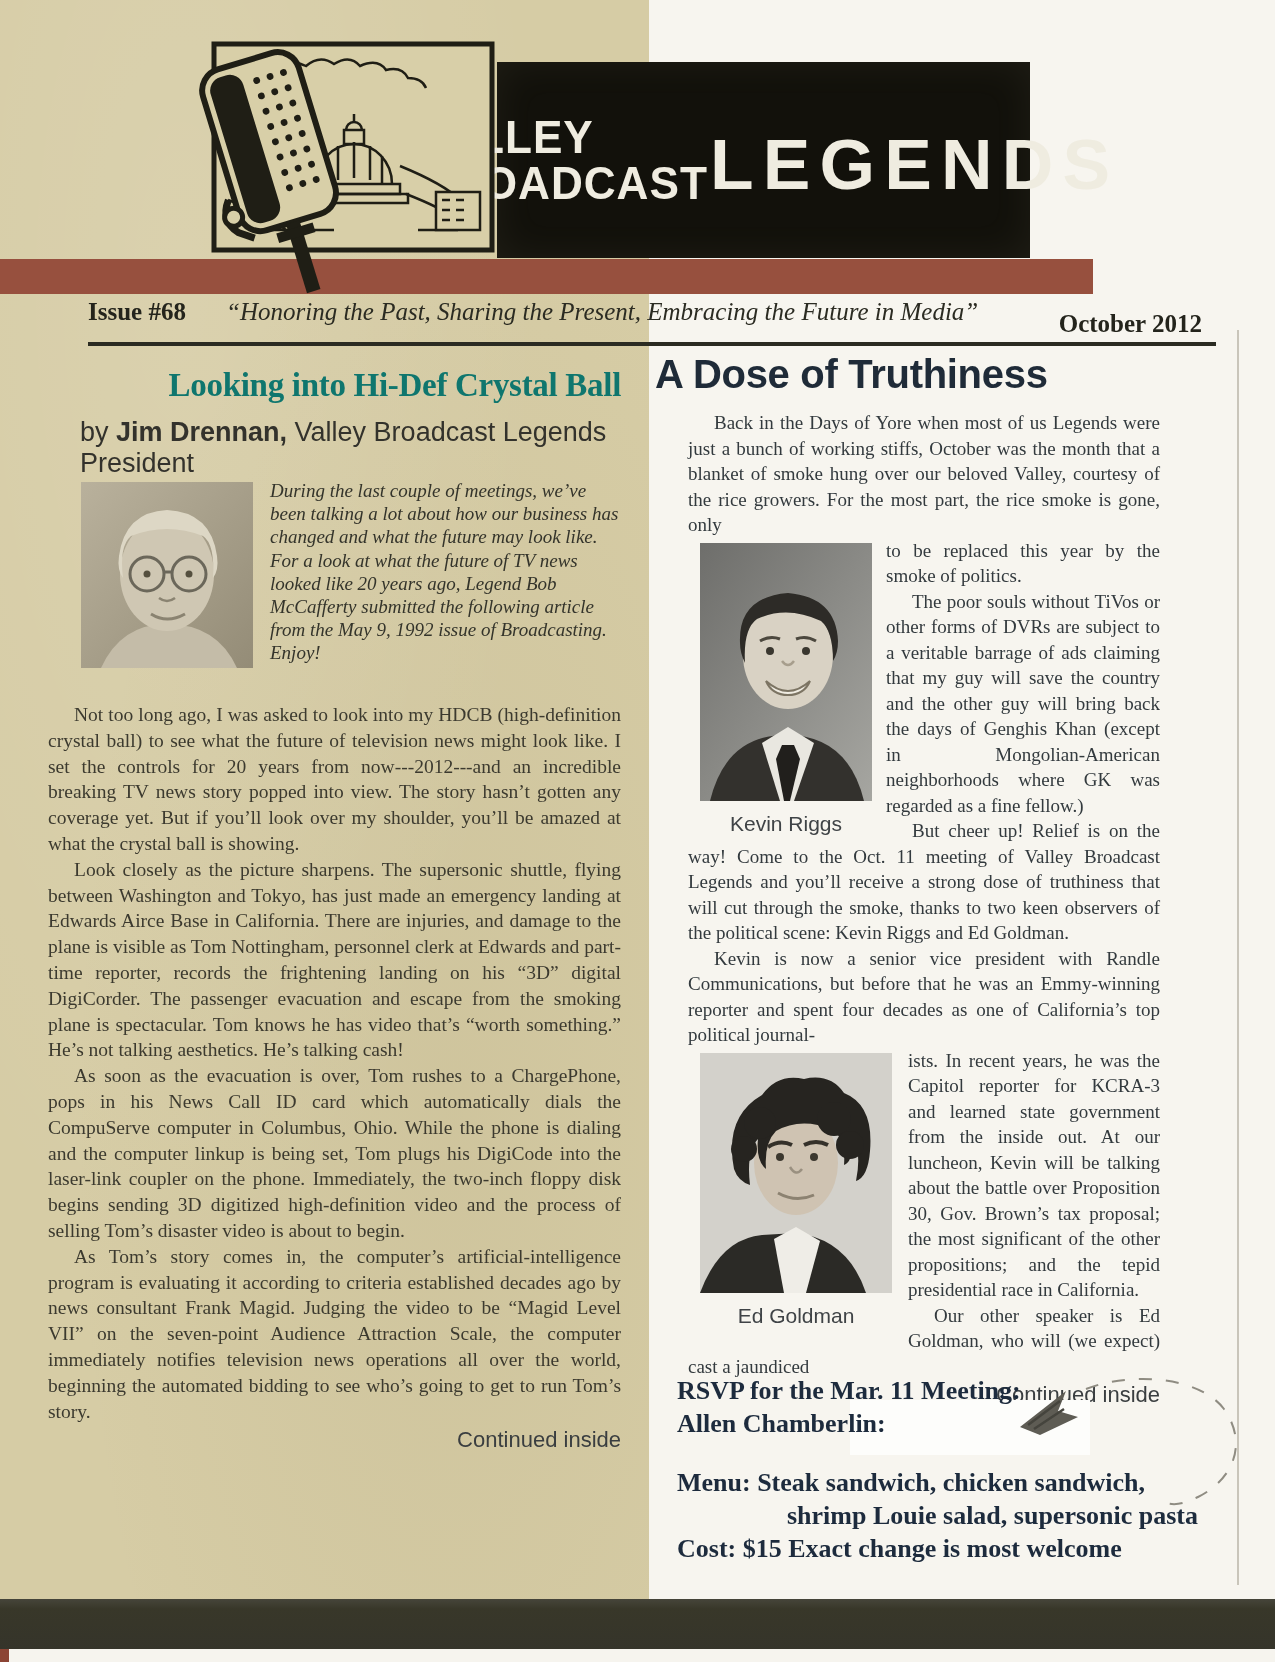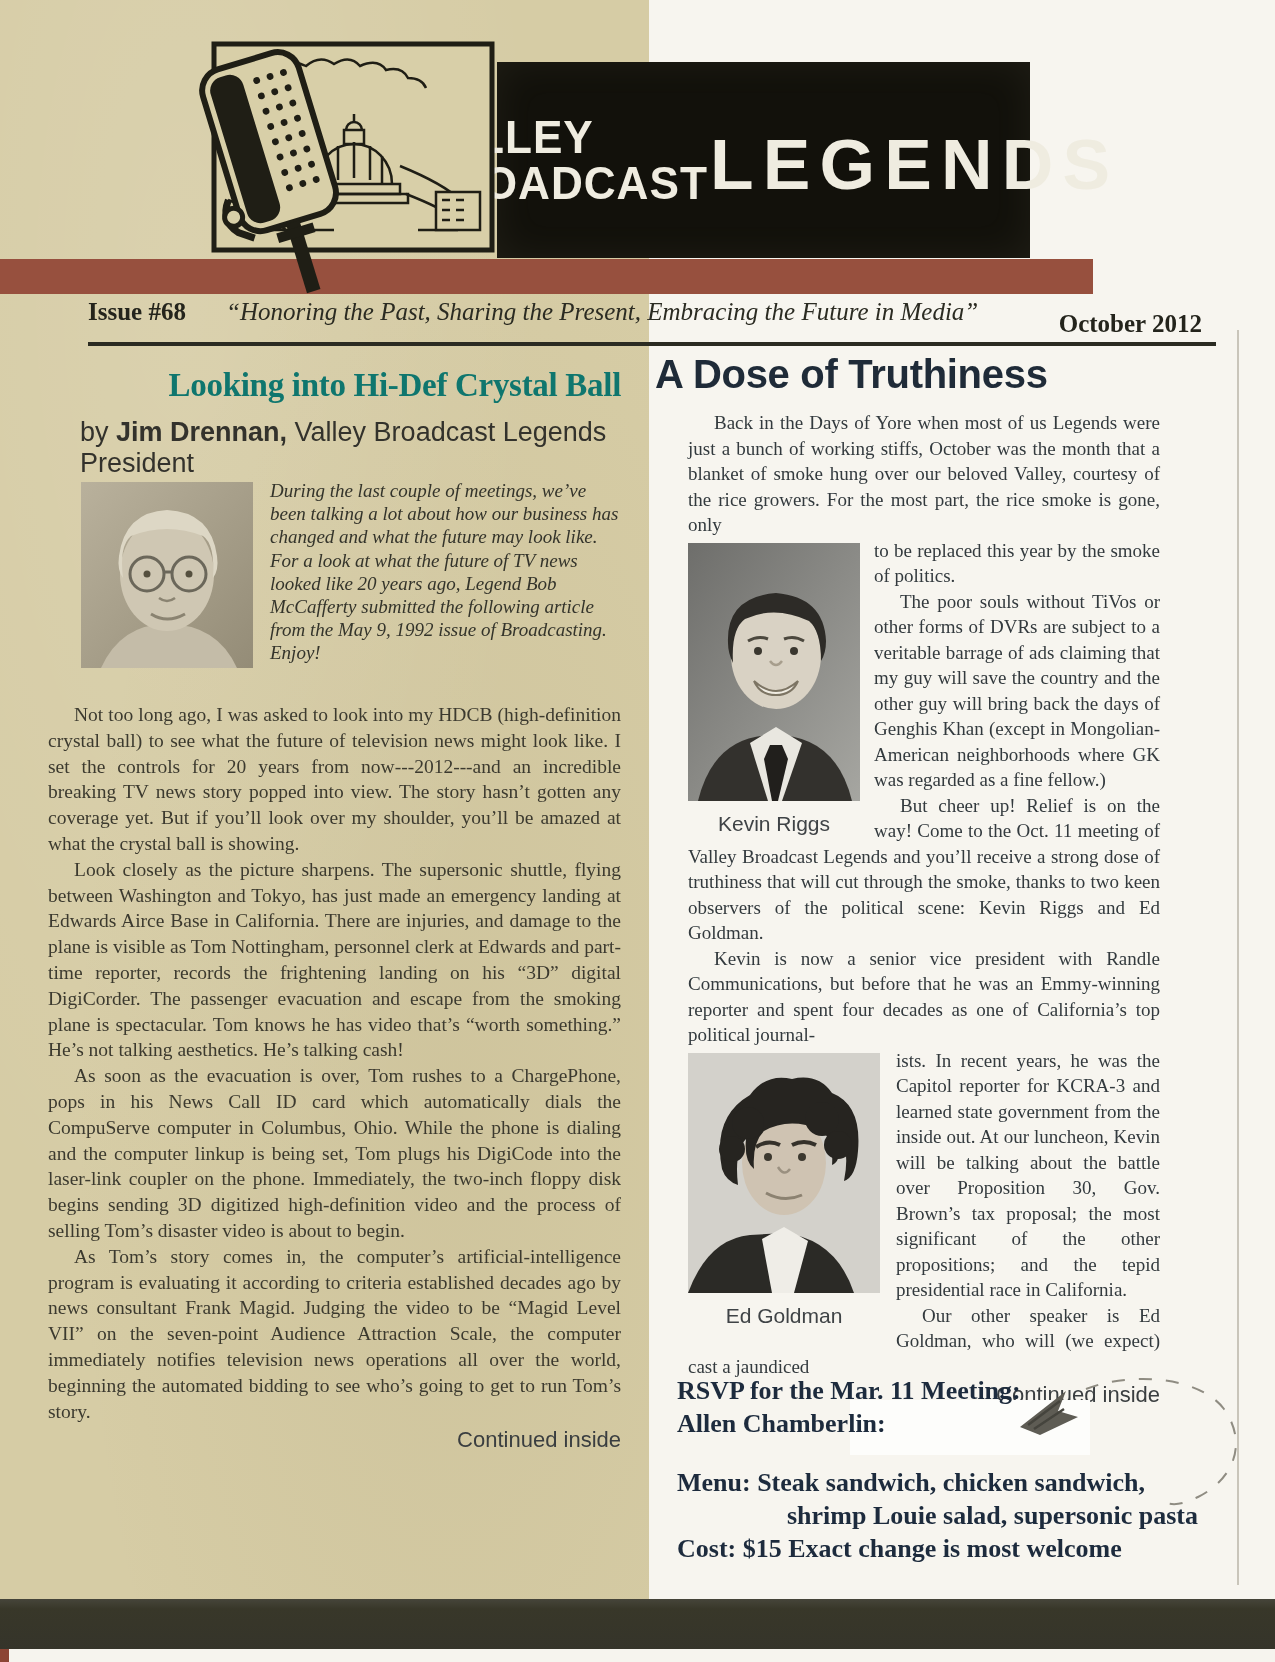--- a/index.html
+++ b/index.html
@@ -47,21 +47,21 @@
   .indent{text-indent:26px;}
   .continued{font-family:"Liberation Sans",sans-serif;font-size:22px;color:#3a3e40;text-align:right;margin-top:3px;}
 
   
   .right-col{left:655px;top:352px;width:505px;}
   .right-title{font-family:"Liberation Sans",sans-serif;font-weight:bold;font-size:40px;
     line-height:1.13;color:#1f2b38;margin:0;letter-spacing:-.3px;}
   .right-body{margin-left:33px;width:472px;margin-top:13px;font-size:19px;line-height:25.5px;
     color:#333a3e;text-align:justify;}
   .right-body p{margin:0;}
-  .photo-float{float:left;margin:5px 14px 2px 0;}
+  .photo-float{float:left;margin:5px 14px 2px 12px;}
   .photo-caption{font-family:"Liberation Sans",sans-serif;font-size:21px;color:#3f4346;text-align:center;margin-top:4px;}
 
   
   .rsvp-block{left:677px;top:1374px;width:560px;font-weight:bold;font-size:26px;line-height:33px;color:#1d2b3d;}
   .menu-gap{height:26px;}
   .menu-line2{padding-left:110px;}
   .redaction{left:850px;top:1400px;width:240px;height:55px;background:#fdfdfb;}
   .arrow-svg{left:1000px;top:1365px;width:275px;height:160px;}
 
   

